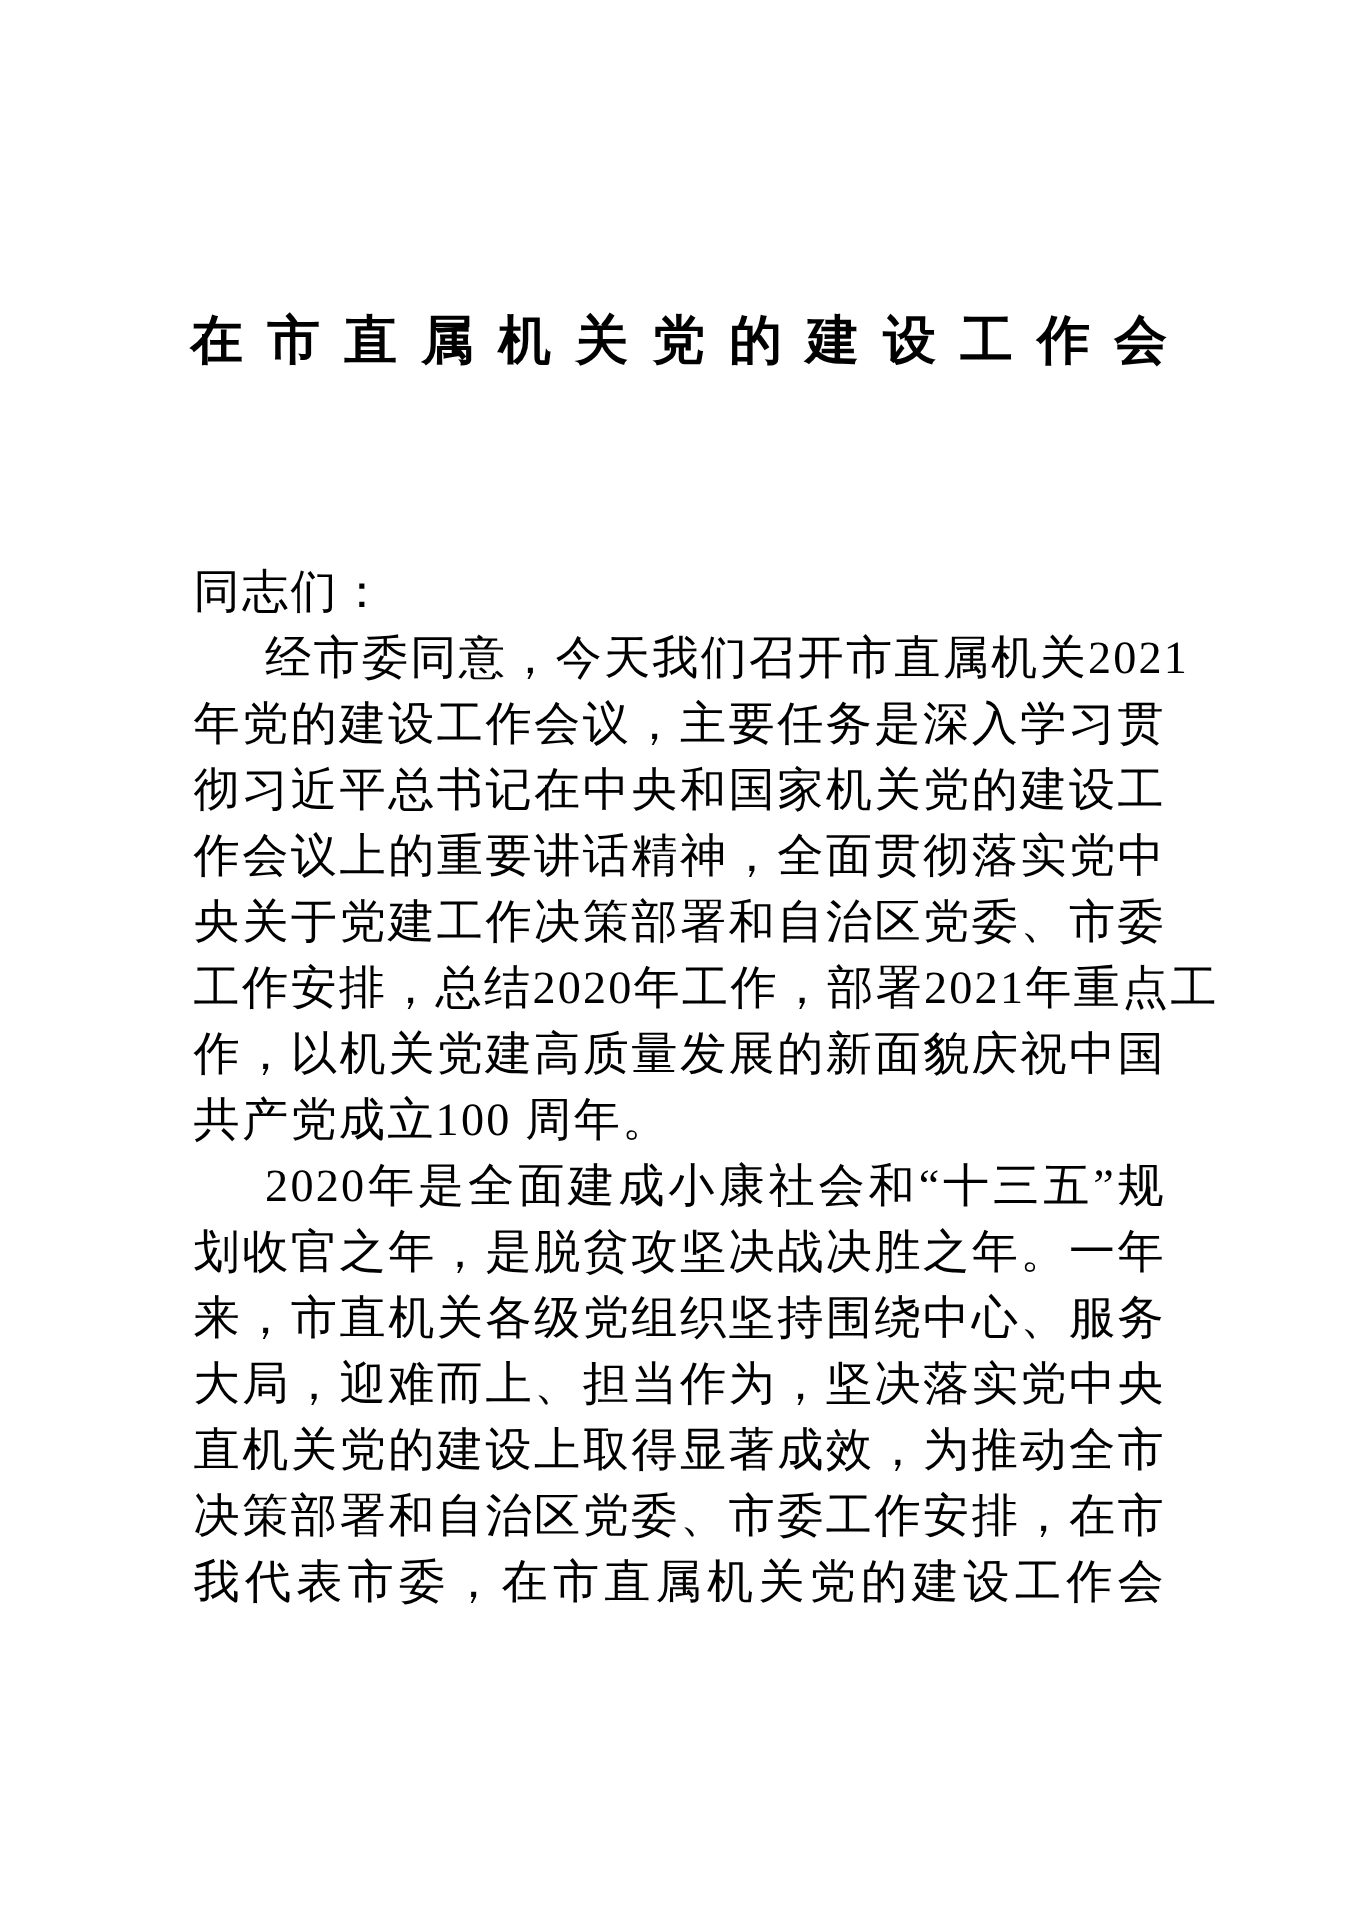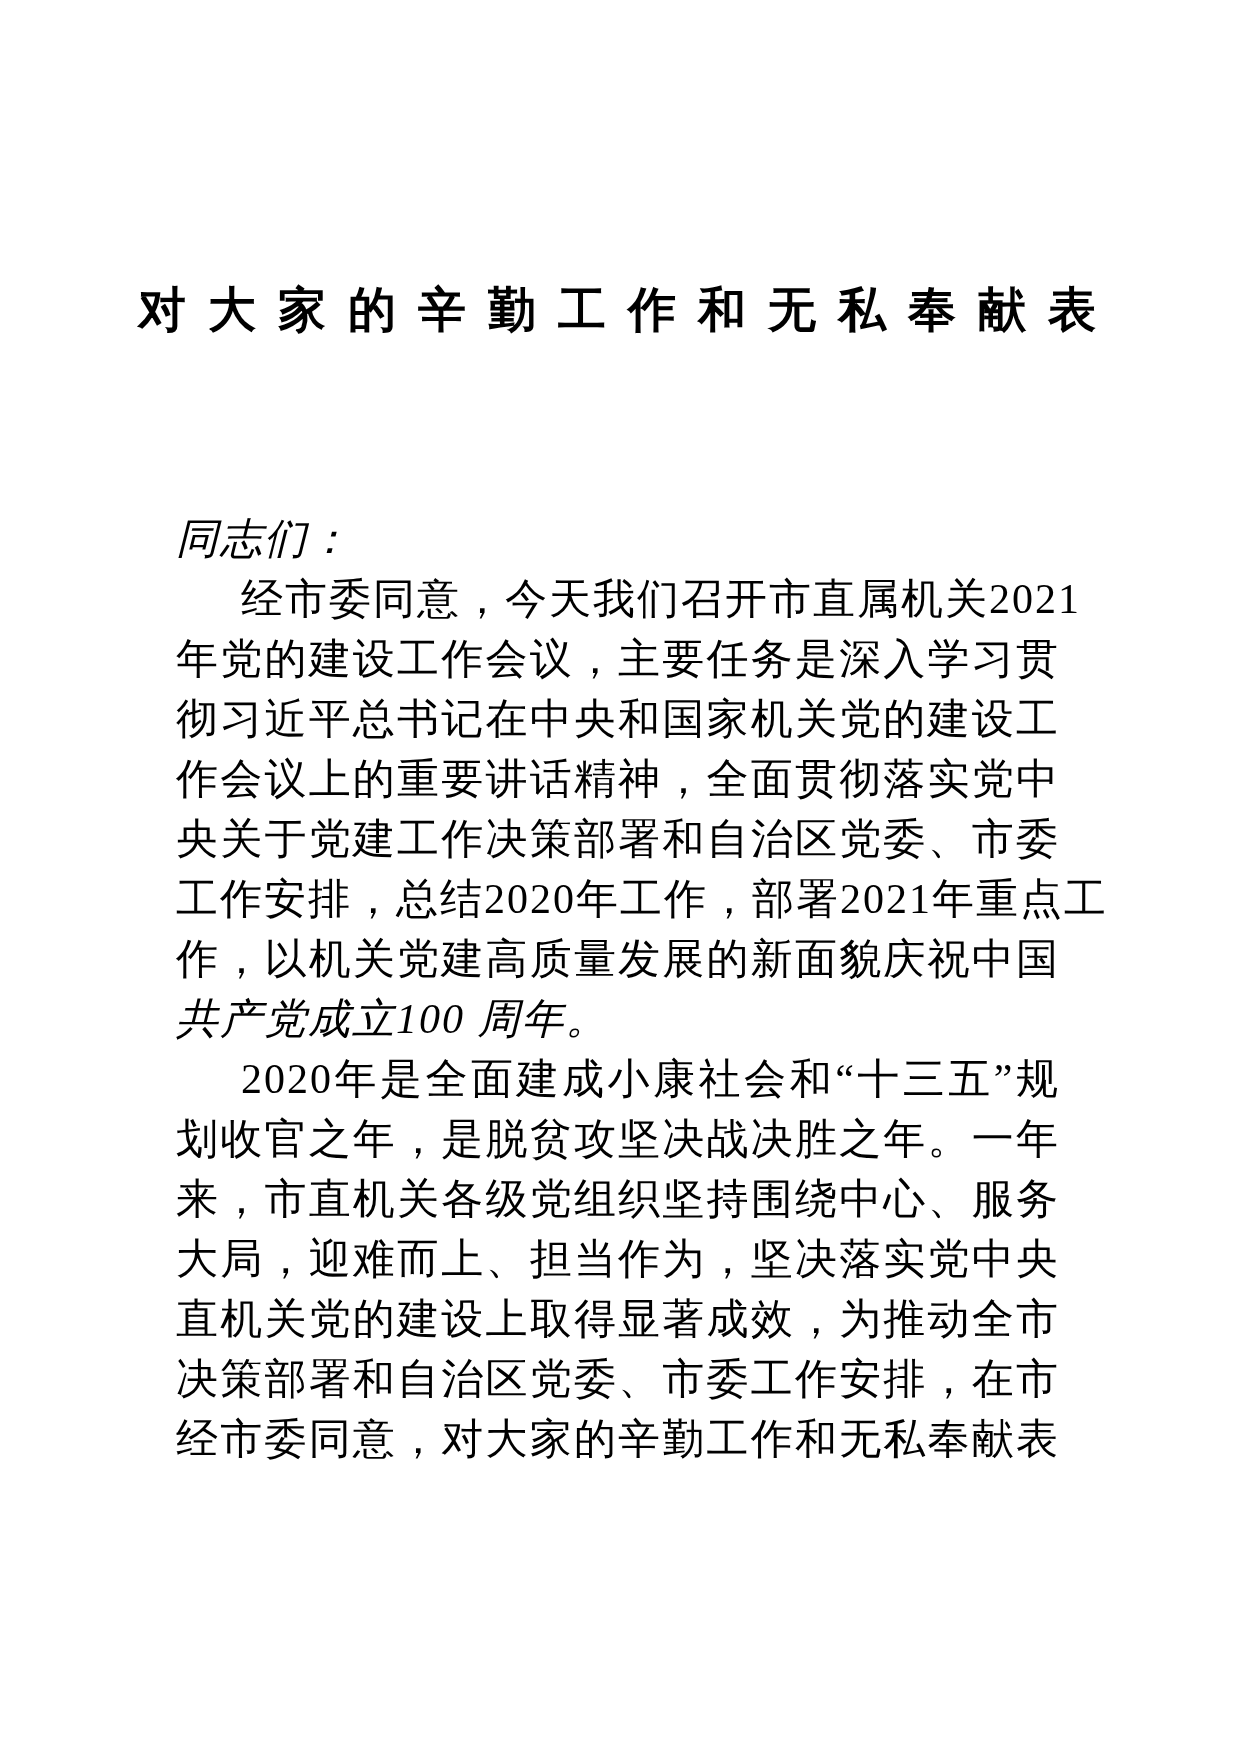--- a/index.html
+++ b/index.html
@@ -48,47 +48,46 @@
   .line {
     height: 60px;
     text-align: justify;
     text-align-last: justify;
     text-justify: inter-character;
     white-space: nowrap;
   }
   .line.short {
     text-align: center;
     text-align-last: left;
-    font-style: italic;
   }
   .line.indent {
     text-indent: 65px;
   }
 </style>
 </head>
 <body>
 
 <div class="page">
   <h1 class="doc-title">
-    <div class="title-line">对大家的辛勤工作和无私奉献表</div>
+    <div class="title-line">在市直属机关党的建设工作会</div>
   </h1>
 
   <div class="doc-body">
     <div class="line short">同志们：</div>
     <div id="paragraphs">
         <div class="line indent">经市委同意，今天我们召开市直属机关2021</div>
         <div class="line">年党的建设工作会议，主要任务是深入学习贯</div>
         <div class="line">彻习近平总书记在中央和国家机关党的建设工</div>
         <div class="line">作会议上的重要讲话精神，全面贯彻落实党中</div>
         <div class="line">央关于党建工作决策部署和自治区党委、市委</div>
         <div class="line">工作安排，总结2020年工作，部署2021年重点工</div>
         <div class="line">作，以机关党建高质量发展的新面貌庆祝中国</div>
         <div class="line short">共产党成立100 周年。</div>
         <div class="line indent">2020年是全面建成小康社会和“十三五”规</div>
         <div class="line">划收官之年，是脱贫攻坚决战决胜之年。一年</div>
         <div class="line">来，市直机关各级党组织坚持围绕中心、服务</div>
         <div class="line">大局，迎难而上、担当作为，坚决落实党中央</div>
         <div class="line">直机关党的建设上取得显著成效，为推动全市</div>
         <div class="line">决策部署和自治区党委、市委工作安排，在市</div>
-        <div class="line">经市委同意，对大家的辛勤工作和无私奉献表</div>
+        <div class="line">我代表市委，在市直属机关党的建设工作会</div>
       </div>
   </div>
 </div>
 
 </body></html>

